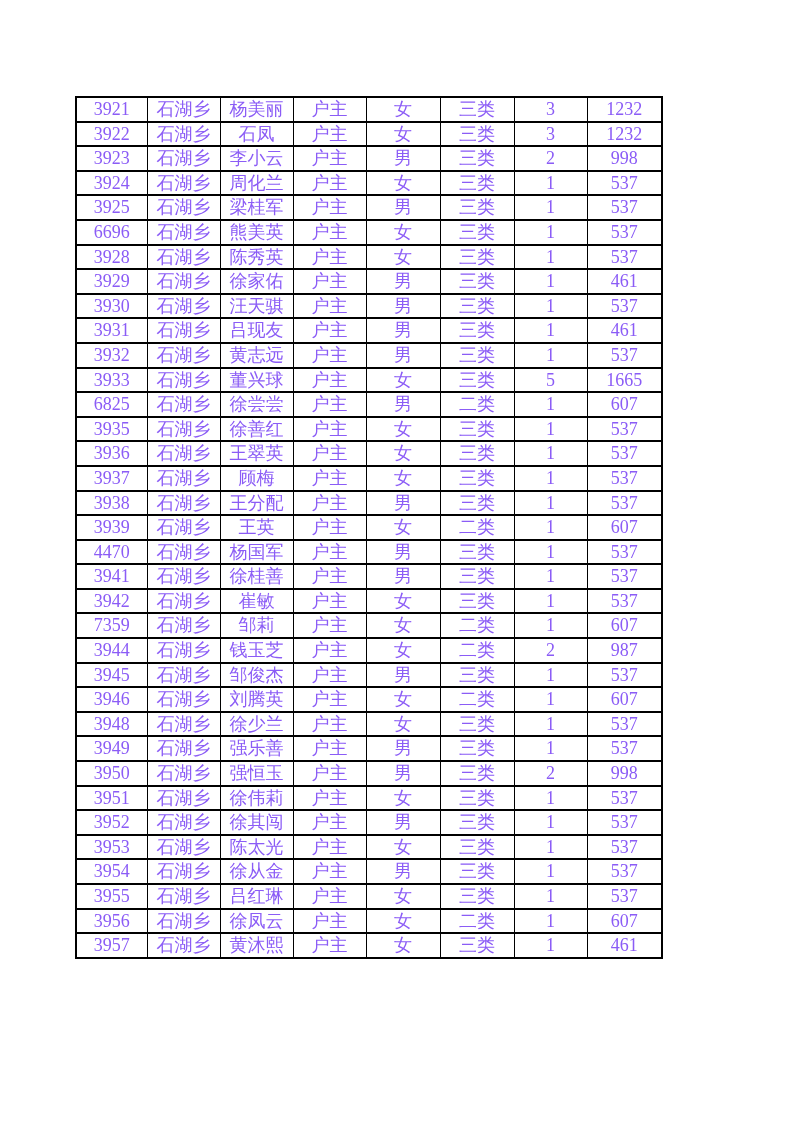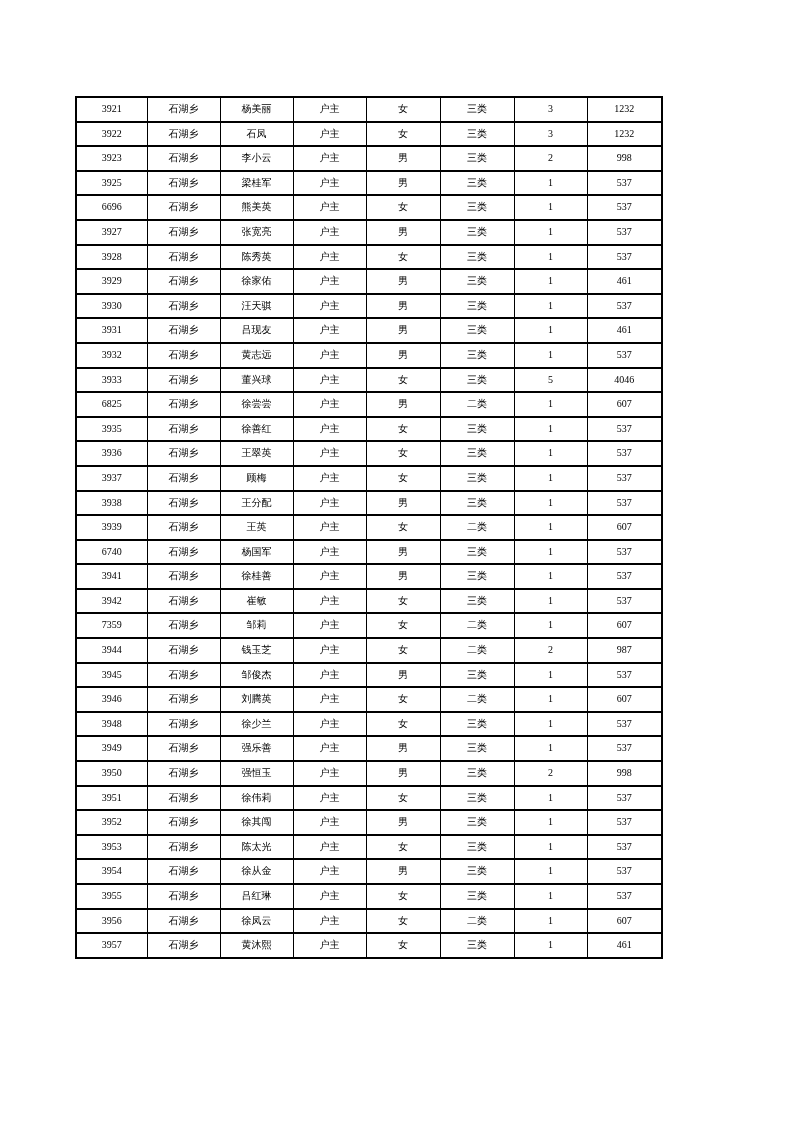--- a/index.html
+++ b/index.html
@@ -21,22 +21,22 @@
     height: 1122px;
     background: #ffffff;
   }
   table.doc-table {
     position: absolute;
     left: 75px;
     top: 96px;
     border-collapse: collapse;
     table-layout: fixed;
     width: 586px;
-    font-size: 10px;
-    color: #000000;
+    font-size: 18px;
+    color: #8b5cf6;
   }
   table.doc-table td {
     border-left: 1px solid #000;
     border-right: 1px solid #000;
     border-top: 2px solid #000;
     border-bottom: 2px solid #000;
     padding: 0;
     height: 22.6px;
     text-align: center;
     vertical-align: middle;
@@ -96,50 +96,50 @@
     <td>3923</td>
     <td>石湖乡</td>
     <td>李小云</td>
     <td>户主</td>
     <td>男</td>
     <td>三类</td>
     <td>2</td>
     <td>998</td>
   </tr>
         <tr>
+    <td>3924</td>
+    <td>石湖乡</td>
+    <td>周化兰</td>
+    <td>户主</td>
+    <td>女</td>
+    <td>三类</td>
+    <td>1</td>
+    <td>537</td>
+  </tr>
+        <tr>
     <td>3925</td>
     <td>石湖乡</td>
     <td>梁桂军</td>
     <td>户主</td>
     <td>男</td>
     <td>三类</td>
     <td>1</td>
     <td>537</td>
   </tr>
         <tr>
     <td>6696</td>
     <td>石湖乡</td>
     <td>熊美英</td>
     <td>户主</td>
     <td>女</td>
     <td>三类</td>
     <td>1</td>
     <td>537</td>
   </tr>
         <tr>
-    <td>3927</td>
-    <td>石湖乡</td>
-    <td>张宽亮</td>
-    <td>户主</td>
-    <td>男</td>
-    <td>三类</td>
-    <td>1</td>
-    <td>537</td>
-  </tr>
-        <tr>
     <td>3928</td>
     <td>石湖乡</td>
     <td>陈秀英</td>
     <td>户主</td>
     <td>女</td>
     <td>三类</td>
     <td>1</td>
     <td>537</td>
   </tr>
         <tr>
@@ -183,21 +183,21 @@
     <td>537</td>
   </tr>
         <tr>
     <td>3933</td>
     <td>石湖乡</td>
     <td>董兴球</td>
     <td>户主</td>
     <td>女</td>
     <td>三类</td>
     <td>5</td>
-    <td>4046</td>
+    <td>1665</td>
   </tr>
         <tr>
     <td>6825</td>
     <td>石湖乡</td>
     <td>徐尝尝</td>
     <td>户主</td>
     <td>男</td>
     <td>二类</td>
     <td>1</td>
     <td>607</td>
@@ -246,21 +246,21 @@
     <td>3939</td>
     <td>石湖乡</td>
     <td>王英</td>
     <td>户主</td>
     <td>女</td>
     <td>二类</td>
     <td>1</td>
     <td>607</td>
   </tr>
         <tr>
-    <td>6740</td>
+    <td>4470</td>
     <td>石湖乡</td>
     <td>杨国军</td>
     <td>户主</td>
     <td>男</td>
     <td>三类</td>
     <td>1</td>
     <td>537</td>
   </tr>
         <tr>
     <td>3941</td>

